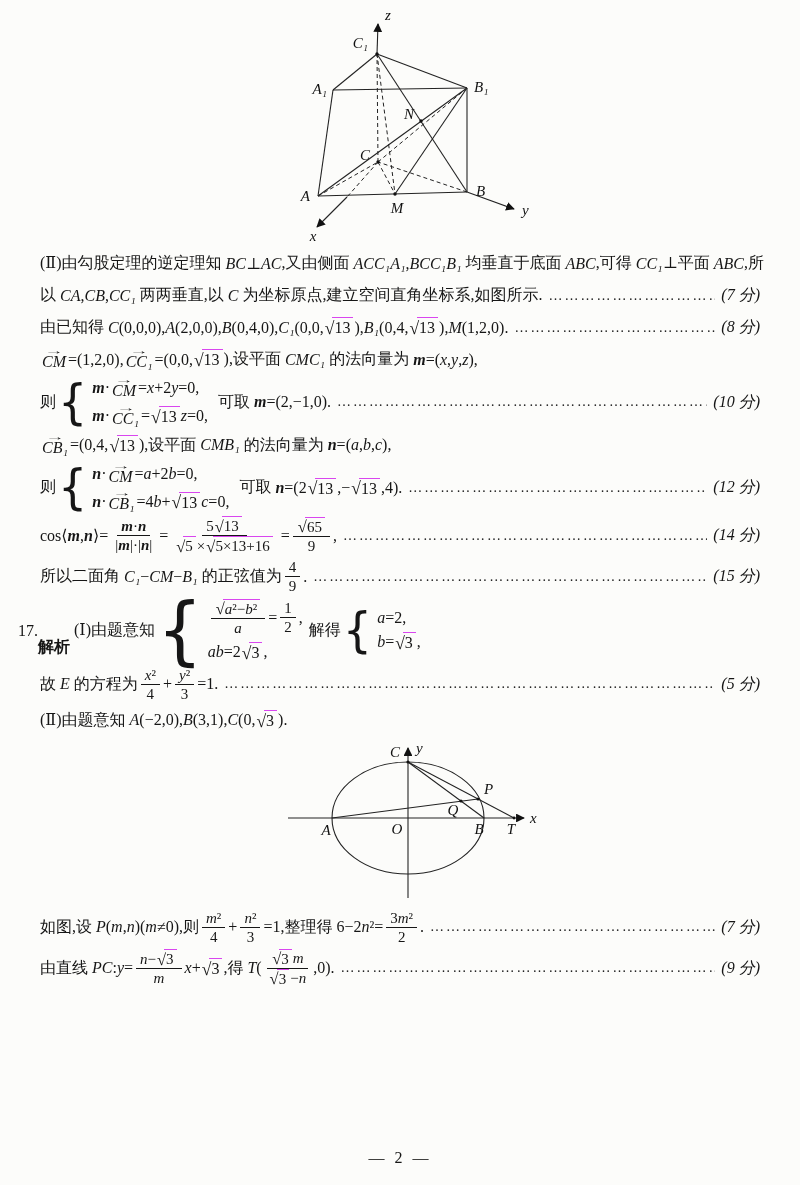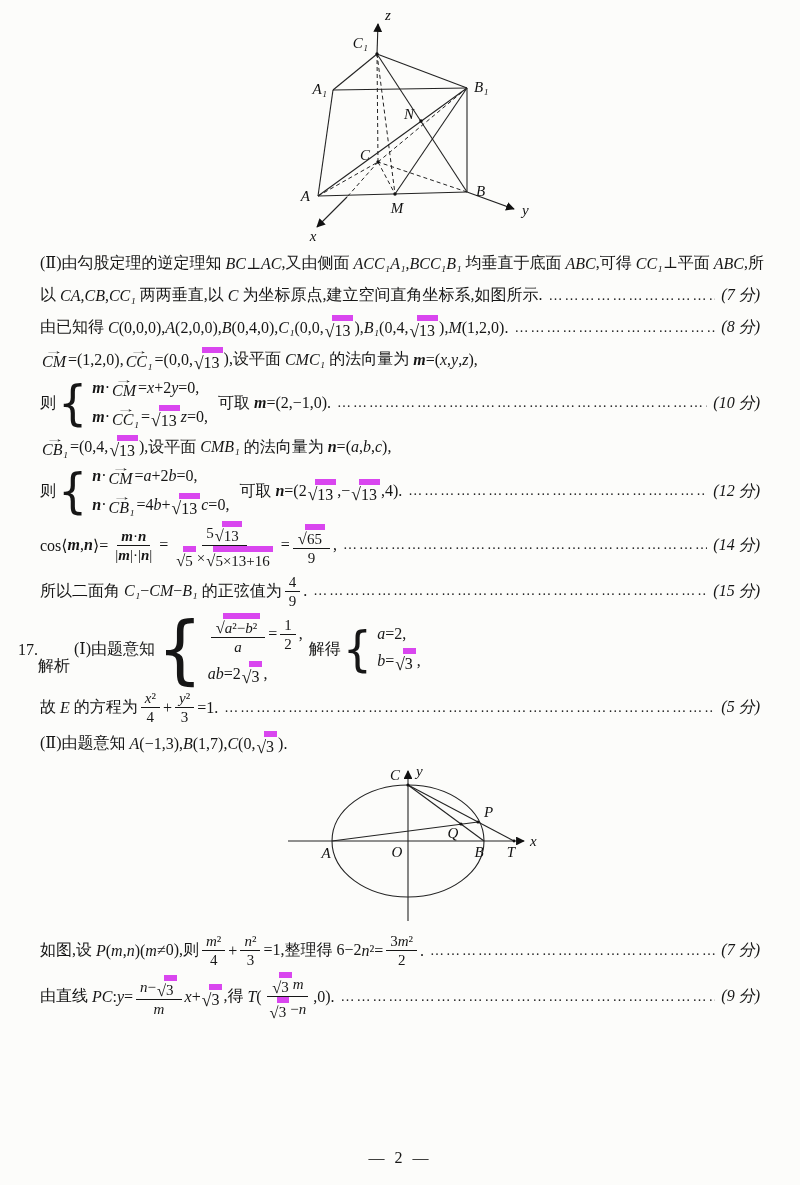--- a/index.html
+++ b/index.html
@@ -10,29 +10,29 @@
     color:#161616;overflow:hidden;
   }
   svg.fig{flex:0 0 auto;margin-left:-40px;display:block;}
   svg text{font-family:"Liberation Serif","DejaVu Serif",serif;font-style:italic;font-size:15px;fill:#111;}
   .edge{stroke:#232323;stroke-width:1.1;fill:none;}
   .hid{stroke:#232323;stroke-width:1;stroke-dasharray:4 3;fill:none;}
   .line{display:flex;align-items:center;white-space:pre;font-size:16px;margin:3px 0;min-height:29px;}
   .tx{}
   .mi{font-style:italic;}
   .mbi{font-style:italic;font-weight:700;}
-  .mb{font-weight:400;margin-top:33px;}
+  .mb{font-weight:700;margin-top:33px;}
   .dots{flex:1 1 auto;overflow:hidden;white-space:nowrap;margin:0 6px;min-width:12px;font-size:14px;letter-spacing:2px;color:#222;}
   .score{white-space:pre;font-style:italic;}
   .frac{display:inline-flex;flex-direction:column;align-items:center;margin:0 3px;font-size:15px;line-height:1.2;}
   .frac .num{border-bottom:1px solid #161616;padding:0 4px;display:inline-flex;align-items:center;justify-content:center;white-space:pre;}
   .frac .den{padding:0 4px;display:inline-flex;align-items:center;justify-content:center;white-space:pre;}
   .sqrt{display:inline-flex;align-items:flex-end;margin:0 1px;}
   .rs{line-height:1;font-size:1.1em;margin-right:-2px;}
-  .rc{border-top:6px solid #d946ef;padding:0 3px 0 2px;line-height:1.2;display:inline-flex;align-items:flex-end;white-space:pre;}
+  .rc{border-top:1px solid #d946ef;padding:0 3px 0 2px;line-height:1.2;display:inline-flex;align-items:flex-end;white-space:pre;}
   .vec{display:inline-flex;flex-direction:column;align-items:center;margin:0 2px;line-height:1;}
   .va{font-size:10px;line-height:6px;transform:scaleX(1.9);}
   .vb{font-style:italic;line-height:1.05;}
   .cases{display:inline-flex;align-items:center;margin:0 6px 0 2px;}
   .cb{font-family:"DejaVu Sans",sans-serif;font-size:46px;line-height:.9;font-weight:400;transform:scaleY(1.05);margin-right:5px;}
   .cb.tall{font-size:72px;}
   .cr{display:inline-flex;flex-direction:column;gap:5px;}
   .cw{display:inline-flex;align-items:center;white-space:pre;}
   .hang{margin-left:-22px;}
   .footer{margin-top:auto;text-align:center;padding-bottom:18px;font-size:16px;letter-spacing:3px;}
@@ -97,21 +97,21 @@
       <div class="line"><span class="tx">以 </span><span class="mi">CA</span><span class="tx">,</span><span class="mi">CB</span><span class="tx">,</span><span class="mi">CC₁</span><span class="tx"> 两两垂直,以 </span><span class="mi">C</span><span class="tx"> 为坐标原点,建立空间直角坐标系,如图所示.</span><span class="dots">………………………………………………………………………………………………………………………………………………………………</span><span class="score">(7 分)</span></div>
       <div class="line"><span class="tx">由已知得 </span><span class="mi">C</span><span class="tx">(0,0,0),</span><span class="mi">A</span><span class="tx">(2,0,0),</span><span class="mi">B</span><span class="tx">(0,4,0),</span><span class="mi">C₁</span><span class="tx">(0,0,</span><span class="sqrt"><span class="rs">√</span><span class="rc"><span class="tx">13</span></span></span><span class="tx">),</span><span class="mi">B₁</span><span class="tx">(0,4,</span><span class="sqrt"><span class="rs">√</span><span class="rc"><span class="tx">13</span></span></span><span class="tx">),</span><span class="mi">M</span><span class="tx">(1,2,0).</span><span class="dots">………………………………………………………………………………………………………………………………………………………………</span><span class="score">(8 分)</span></div>
       <div class="line"><span class="vec"><span class="va">→</span><span class="vb">CM</span></span><span class="tx">=(1,2,0),</span><span class="vec"><span class="va">→</span><span class="vb">CC₁</span></span><span class="tx">=(0,0,</span><span class="sqrt"><span class="rs">√</span><span class="rc"><span class="tx">13</span></span></span><span class="tx">),设平面 </span><span class="mi">CMC₁</span><span class="tx"> 的法向量为 </span><span class="mbi">m</span><span class="tx">=(</span><span class="mi">x</span><span class="tx">,</span><span class="mi">y</span><span class="tx">,</span><span class="mi">z</span><span class="tx">),</span></div>
       <div class="line"><span class="tx">则</span><span class="cases"><span class="cb">{</span><span class="cr"><span class="cw"><span class="mbi">m</span><span class="tx">·</span><span class="vec"><span class="va">→</span><span class="vb">CM</span></span><span class="tx">=</span><span class="mi">x</span><span class="tx">+2</span><span class="mi">y</span><span class="tx">=0,</span></span><span class="cw"><span class="mbi">m</span><span class="tx">·</span><span class="vec"><span class="va">→</span><span class="vb">CC₁</span></span><span class="tx">=</span><span class="sqrt"><span class="rs">√</span><span class="rc"><span class="tx">13</span></span></span><span class="mi">z</span><span class="tx">=0,</span></span></span></span><span class="tx"> 可取 </span><span class="mbi">m</span><span class="tx">=(2,−1,0).</span><span class="dots">………………………………………………………………………………………………………………………………………………………………</span><span class="score">(10 分)</span></div>
       <div class="line"><span class="vec"><span class="va">→</span><span class="vb">CB₁</span></span><span class="tx">=(0,4,</span><span class="sqrt"><span class="rs">√</span><span class="rc"><span class="tx">13</span></span></span><span class="tx">),设平面 </span><span class="mi">CMB₁</span><span class="tx"> 的法向量为 </span><span class="mbi">n</span><span class="tx">=(</span><span class="mi">a</span><span class="tx">,</span><span class="mi">b</span><span class="tx">,</span><span class="mi">c</span><span class="tx">),</span></div>
       <div class="line"><span class="tx">则</span><span class="cases"><span class="cb">{</span><span class="cr"><span class="cw"><span class="mbi">n</span><span class="tx">·</span><span class="vec"><span class="va">→</span><span class="vb">CM</span></span><span class="tx">=</span><span class="mi">a</span><span class="tx">+2</span><span class="mi">b</span><span class="tx">=0,</span></span><span class="cw"><span class="mbi">n</span><span class="tx">·</span><span class="vec"><span class="va">→</span><span class="vb">CB₁</span></span><span class="tx">=4</span><span class="mi">b</span><span class="tx">+</span><span class="sqrt"><span class="rs">√</span><span class="rc"><span class="tx">13</span></span></span><span class="mi">c</span><span class="tx">=0,</span></span></span></span><span class="tx"> 可取 </span><span class="mbi">n</span><span class="tx">=(2</span><span class="sqrt"><span class="rs">√</span><span class="rc"><span class="tx">13</span></span></span><span class="tx">,−</span><span class="sqrt"><span class="rs">√</span><span class="rc"><span class="tx">13</span></span></span><span class="tx">,4).</span><span class="dots">………………………………………………………………………………………………………………………………………………………………</span><span class="score">(12 分)</span></div>
       <div class="line"><span class="tx">cos⟨</span><span class="mbi">m</span><span class="tx">,</span><span class="mbi">n</span><span class="tx">⟩=</span><span class="frac"><span class="num"><span class="mbi">m</span><span class="tx">·</span><span class="mbi">n</span></span><span class="den"><span class="tx">|</span><span class="mbi">m</span><span class="tx">|·|</span><span class="mbi">n</span><span class="tx">|</span></span></span><span class="tx">=</span><span class="frac"><span class="num"><span class="tx">5</span><span class="sqrt"><span class="rs">√</span><span class="rc"><span class="tx">13</span></span></span></span><span class="den"><span class="sqrt"><span class="rs">√</span><span class="rc"><span class="tx">5</span></span></span><span class="tx">×</span><span class="sqrt"><span class="rs">√</span><span class="rc"><span class="tx">5×13+16</span></span></span></span></span><span class="tx">=</span><span class="frac"><span class="num"><span class="sqrt"><span class="rs">√</span><span class="rc"><span class="tx">65</span></span></span></span><span class="den"><span class="tx">9</span></span></span><span class="tx">,</span><span class="dots">………………………………………………………………………………………………………………………………………………………………</span><span class="score">(14 分)</span></div>
       <div class="line"><span class="tx">所以二面角 </span><span class="mi">C₁</span><span class="tx">−</span><span class="mi">CM</span><span class="tx">−</span><span class="mi">B₁</span><span class="tx"> 的正弦值为</span><span class="frac"><span class="num"><span class="tx">4</span></span><span class="den"><span class="tx">9</span></span></span><span class="tx">.</span><span class="dots">………………………………………………………………………………………………………………………………………………………………</span><span class="score">(15 分)</span></div>
       <div class="line hang"><span class="tx">17.</span><span class="mb">解析</span><span class="tx"> (Ⅰ)由题意知</span><span class="cases"><span class="cb tall">{</span><span class="cr"><span class="cw"><span class="frac"><span class="num"><span class="sqrt"><span class="rs">√</span><span class="rc"><span class="mi">a</span><span class="tx">²−</span><span class="mi">b</span><span class="tx">²</span></span></span></span><span class="den"><span class="mi">a</span></span></span><span class="tx">=</span><span class="frac"><span class="num"><span class="tx">1</span></span><span class="den"><span class="tx">2</span></span></span><span class="tx">,</span></span><span class="cw"><span class="mi">ab</span><span class="tx">=2</span><span class="sqrt"><span class="rs">√</span><span class="rc"><span class="tx">3</span></span></span><span class="tx">,</span></span></span></span><span class="tx">解得</span><span class="cases"><span class="cb">{</span><span class="cr"><span class="cw"><span class="mi">a</span><span class="tx">=2,</span></span><span class="cw"><span class="mi">b</span><span class="tx">=</span><span class="sqrt"><span class="rs">√</span><span class="rc"><span class="tx">3</span></span></span><span class="tx">,</span></span></span></span></div>
       <div class="line"><span class="tx">故 </span><span class="mi">E</span><span class="tx"> 的方程为</span><span class="frac"><span class="num"><span class="mi">x</span><span class="tx">²</span></span><span class="den"><span class="tx">4</span></span></span><span class="tx">+</span><span class="frac"><span class="num"><span class="mi">y</span><span class="tx">²</span></span><span class="den"><span class="tx">3</span></span></span><span class="tx">=1.</span><span class="dots">………………………………………………………………………………………………………………………………………………………………</span><span class="score">(5 分)</span></div>
-      <div class="line"><span class="tx">(Ⅱ)由题意知 </span><span class="mi">A</span><span class="tx">(−1,3),</span><span class="mi">B</span><span class="tx">(1,7),</span><span class="mi">C</span><span class="tx">(0,</span><span class="sqrt"><span class="rs">√</span><span class="rc"><span class="tx">3</span></span></span><span class="tx">).</span></div>
+      <div class="line"><span class="tx">(Ⅱ)由题意知 </span><span class="mi">A</span><span class="tx">(−2,0),</span><span class="mi">B</span><span class="tx">(3,1),</span><span class="mi">C</span><span class="tx">(0,</span><span class="sqrt"><span class="rs">√</span><span class="rc"><span class="tx">3</span></span></span><span class="tx">).</span></div>
     </div>
 
   <svg class="fig" width="800" height="168" viewBox="0 0 800 168">
     <defs>
       <marker id="ah2" viewBox="0 0 10 10" refX="9" refY="5" markerWidth="8" markerHeight="8" orient="auto-start-reverse">
         <path d="M0,0L10,5L0,10z" fill="#111"></path>
       </marker>
     </defs>
     <line class="edge" x1="288" y1="80" x2="524" y2="80" marker-end="url(#ah2)"></line>
     <line class="edge" x1="408" y1="160" x2="408" y2="10" marker-end="url(#ah2)"></line>

